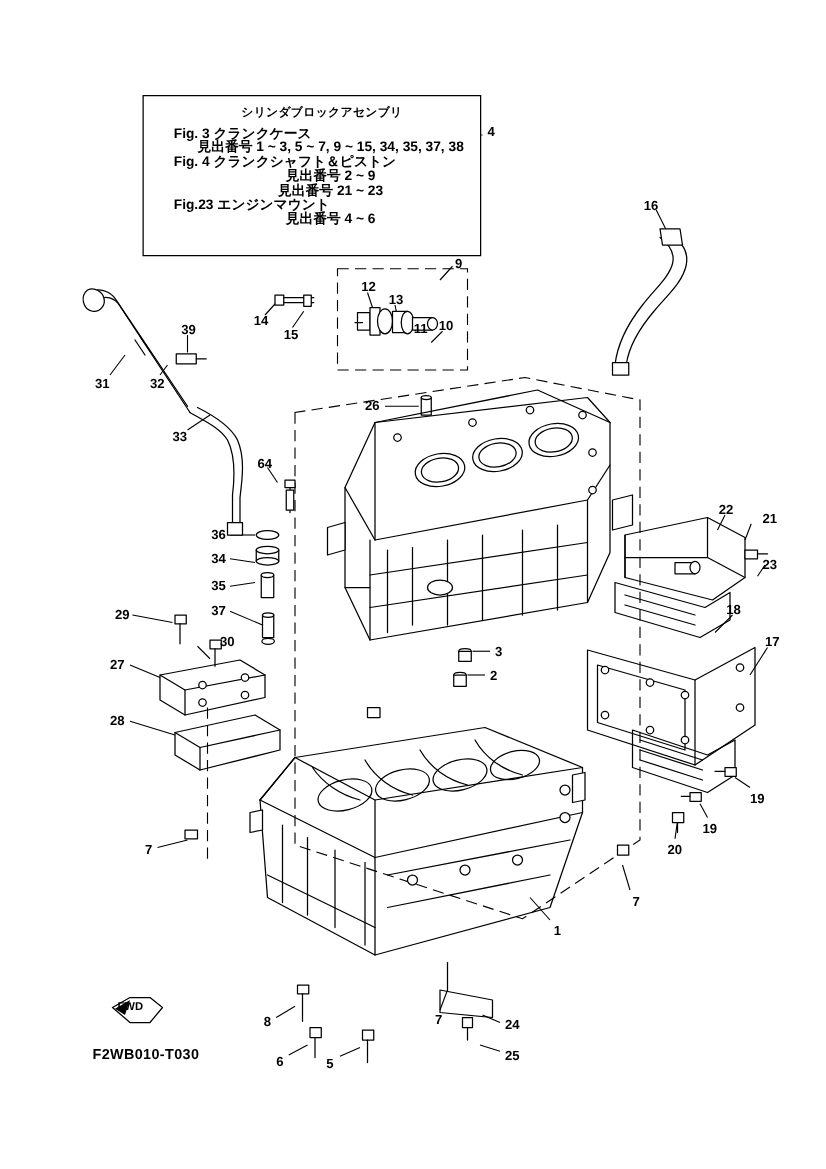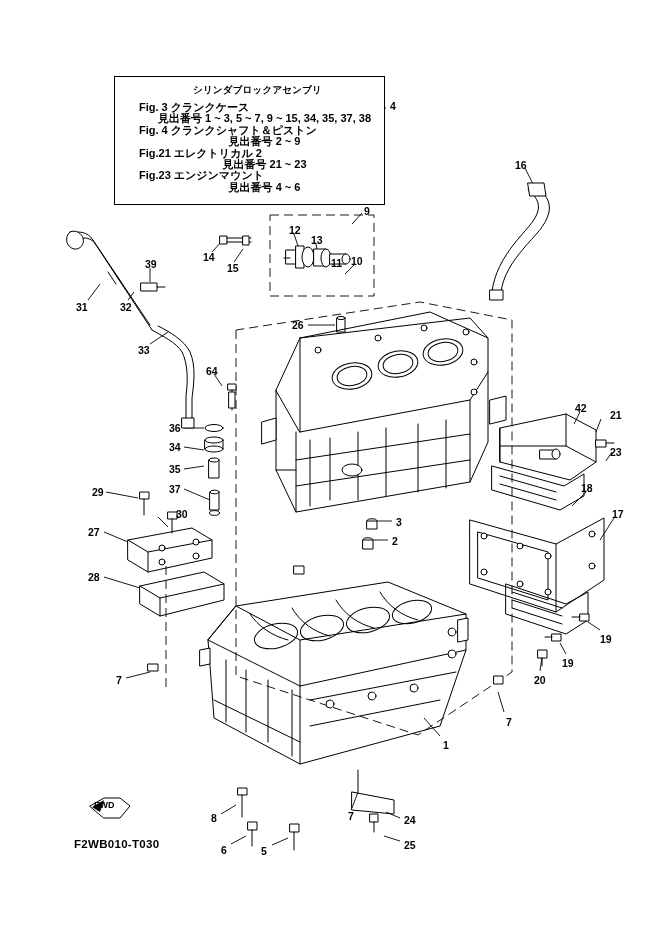--- a/index.html
+++ b/index.html
@@ -400,21 +400,20 @@
       <path class="hatch" d="M92 807 L104 800 L100 812 Z"></path>
     </g>
   </svg>
 
   <div class="legend">
     <div class="ttl">シリンダブロックアセンブリ</div>
     <div class="row">Fig. 3 クランクケース</div>
     <div class="row ind">見出番号 1 ~ 3, 5 ~ 7, 9 ~ 15, 34, 35, 37, 38</div>
     <div class="row">Fig. 4 クランクシャフト＆ピストン</div>
     <div class="row ind">見出番号 2 ~ 9</div>
-    <div class="row">Fig.21 エレクトリカル 2</div>
     <div class="row ind">見出番号 21 ~ 23</div>
     <div class="row">Fig.23 エンジンマウント</div>
     <div class="row ind">見出番号 4 ~ 6</div>
   </div>
 
   <div id="callout-layer">
       <div class="cn" style="left: 390px; top: 101px;">4</div>
       <div class="cn" style="left: 515px; top: 160px;">16</div>
       <div class="cn" style="left: 364px; top: 206px;">9</div>
       <div class="cn" style="left: 289px; top: 225px;">12</div>
@@ -422,21 +421,21 @@
       <div class="cn" style="left: 331px; top: 258px;">11</div>
       <div class="cn" style="left: 351px; top: 256px;">10</div>
       <div class="cn" style="left: 203px; top: 252px;">14</div>
       <div class="cn" style="left: 227px; top: 263px;">15</div>
       <div class="cn" style="left: 145px; top: 259px;">39</div>
       <div class="cn" style="left: 76px; top: 302px;">31</div>
       <div class="cn" style="left: 120px; top: 302px;">32</div>
       <div class="cn" style="left: 138px; top: 345px;">33</div>
       <div class="cn" style="left: 292px; top: 320px;">26</div>
       <div class="cn" style="left: 206px; top: 366px;">64</div>
-      <div class="cn" style="left: 575px; top: 403px;">42</div>
+      <div class="cn" style="left: 575px; top: 403px;">22</div>
       <div class="cn" style="left: 597px; top: 410px; margin-left: 13px;">21</div>
       <div class="cn" style="left: 610px; top: 447px;">23</div>
       <div class="cn" style="left: 169px; top: 423px;">36</div>
       <div class="cn" style="left: 169px; top: 442px;">34</div>
       <div class="cn" style="left: 169px; top: 464px;">35</div>
       <div class="cn" style="left: 169px; top: 484px;">37</div>
       <div class="cn" style="left: 92px; top: 487px;">29</div>
       <div class="cn" style="left: 152px; top: 509px; margin-left: 24px;">30</div>
       <div class="cn" style="left: 88px; top: 527px;">27</div>
       <div class="cn" style="left: 88px; top: 572px;">28</div>

